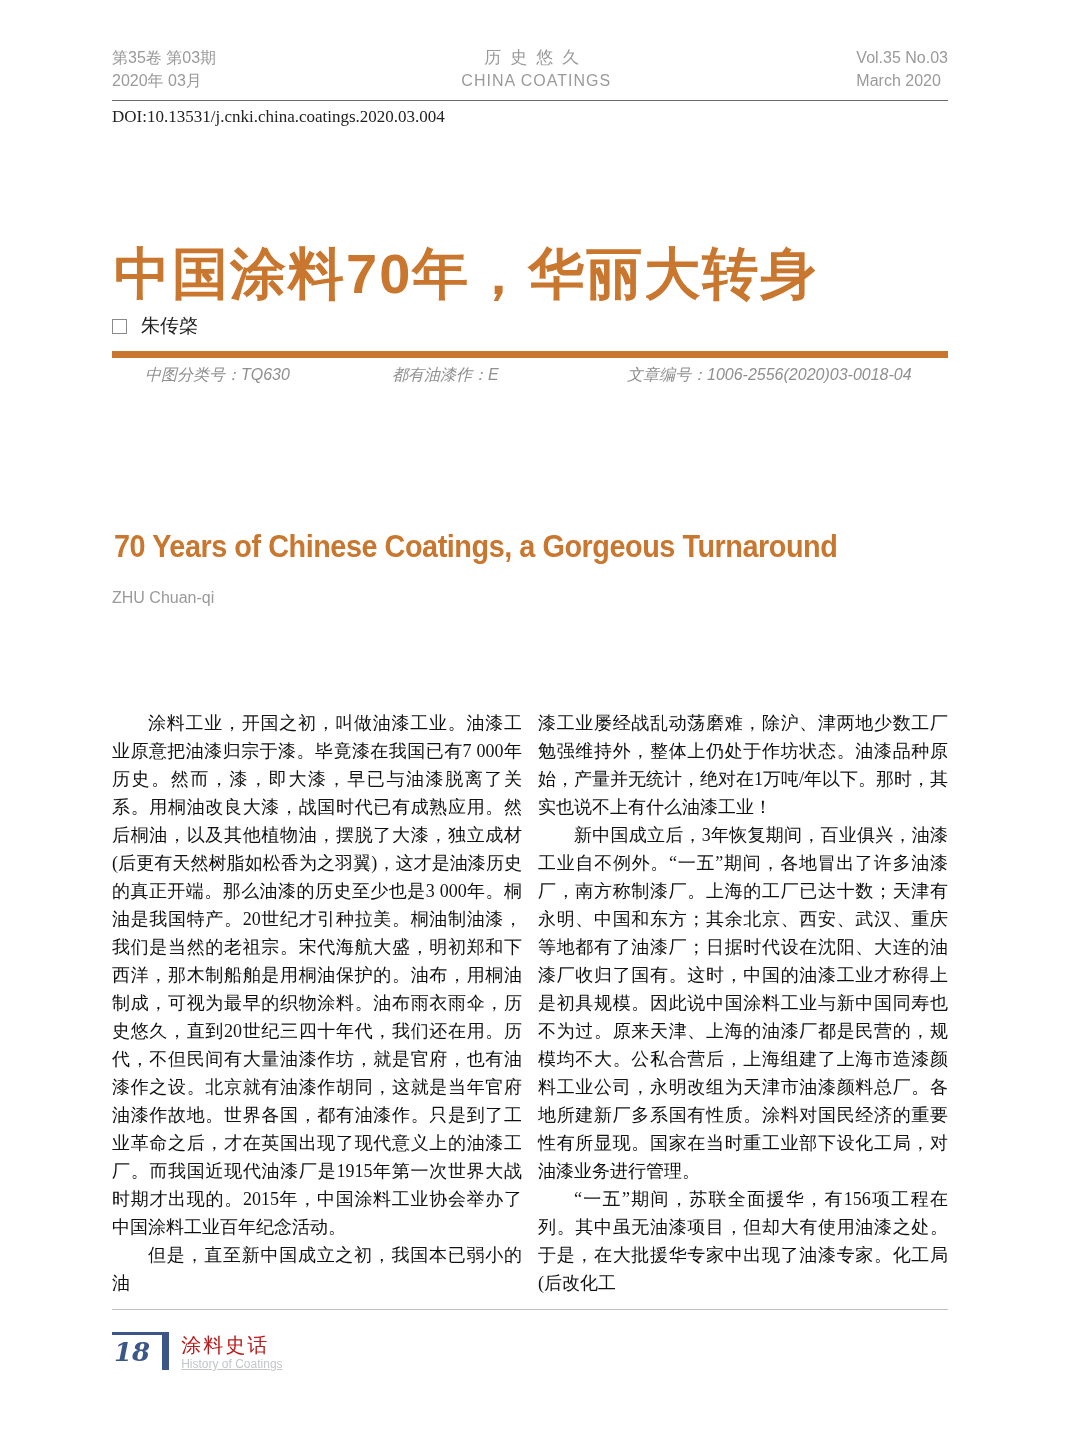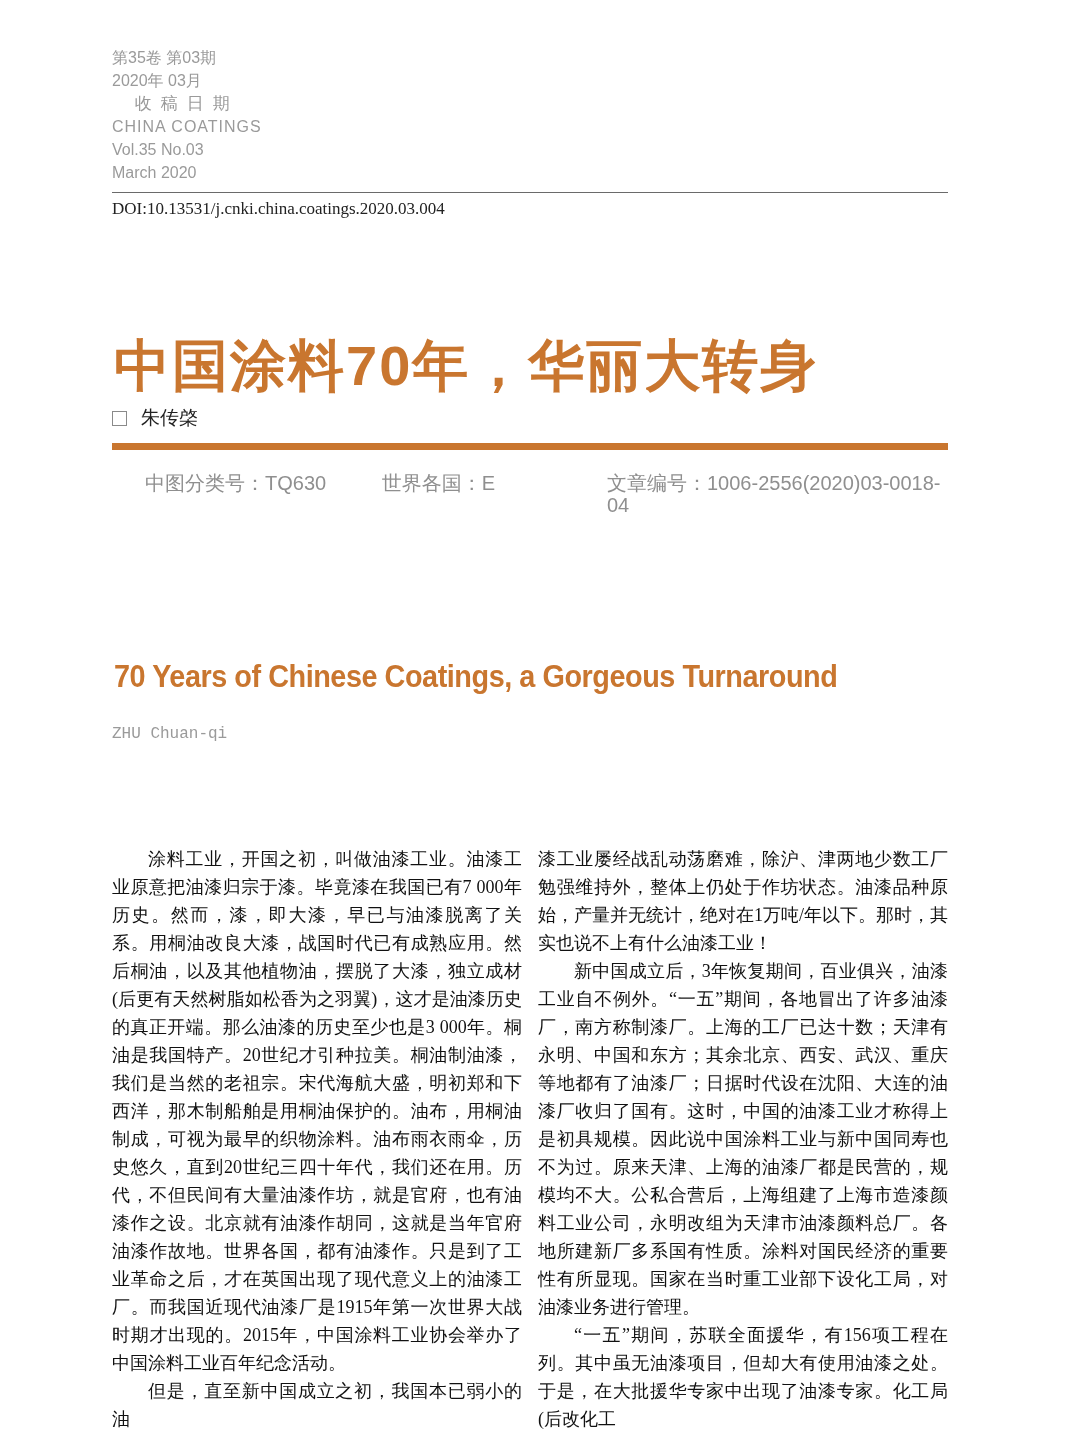--- a/index.html
+++ b/index.html
@@ -14,21 +14,20 @@
     font-family:"Liberation Serif","DejaVu Serif",serif;
     color:#1a1a1a;
   }
   
   .masthead{
     display:flex;justify-content:space-between;align-items:flex-start;
     font-family:"Liberation Sans","DejaVu Sans",sans-serif;
     color:#9a9a9a;font-size:16px;line-height:23px;
     border-bottom:1px solid #6a6a6a;
     padding-bottom:8px;
-    flex-direction:column;
   }
   .mh-left{text-align:left;}
   .mh-center{text-align:center;}
   .mh-right{}
   .journal-cn{letter-spacing:9px;font-size:17px;}
   .journal-en{letter-spacing:1px;}
   .doi{
     margin-top:6px;font-size:17px;color:#222;
     font-family:"Liberation Serif","DejaVu Serif",serif;
   }
@@ -48,39 +47,39 @@
   }
   .author-square{
     display:inline-block;width:13px;height:13px;
     border:1.5px solid #8a8a8a;margin-right:14px;background:#fff;
   }
   .accent-rule{
     margin-top:12px;height:7px;width:100%;
     background:var(--accent-orange,#c9762f);
   }
   .meta-row{
-    margin-top:22px;display:flex;
+    margin-top:6px;display:flex;
     font-family:"Liberation Sans","DejaVu Sans",sans-serif;
-    font-size:20px;color:#8f8f8f;line-height:22px;
+    font-size:16px;color:#8f8f8f;line-height:22px;font-style:italic;
   }
   .meta-row .m1{margin-left:33px;width:247px;}
   .meta-row .m2{width:235px;}
   
   .title-en{
     margin:140px 0 0 2px;
     font-family:"Liberation Sans","DejaVu Sans",sans-serif;
     font-size:31px;font-weight:700;letter-spacing:-0.5px;
     color:var(--accent-orange,#c9762f);
     white-space:nowrap;
     transform:scaleX(0.93);transform-origin:left center;
     line-height:42px;
   }
   .author-en{
-    margin-top:25px;
-    font-family:Liberation Mono, monospace;
+    margin-top:19px;
+    font-family:Liberation Sans, sans-serif;
     font-size:16px;color:#9a9a9a;line-height:22px;
   }
   
   .body-columns{
     margin-top:100px;
     display:flex;gap:16px;
   }
   .column{flex:1;min-width:0;}
   .para{
     margin:0;
@@ -126,21 +125,21 @@
 
 <div class="page" style="--accent-orange: #c9762f; --footer-blue: #3d5688;">
 
   <header>
     <div class="masthead">
       <div class="mh-left">
         <div>第35卷 第03期</div>
         <div>2020年 03月</div>
       </div>
       <div class="mh-center">
-        <div class="journal-cn">收稿日期</div>
+        <div class="journal-cn">历史悠久</div>
         <div class="journal-en">CHINA COATINGS</div>
       </div>
       <div class="mh-right">
         <div>Vol.35 No.03</div>
         <div>March 2020</div>
       </div>
     </div>
     <div class="doi">DOI:10.13531/j.cnki.china.coatings.2020.03.004</div>
   </header>
 
@@ -148,21 +147,21 @@
 
   <div class="author-row">
     <span class="author-square"></span>
     <span>朱传棨</span>
   </div>
 
   <div class="accent-rule"></div>
 
   <div class="meta-row">
     <span class="m1">中图分类号：TQ630</span>
-    <span class="m2">世界各国：E</span>
+    <span class="m2">都有油漆作：E</span>
     <span class="m3">文章编号：1006-2556(2020)03-0018-04</span>
   </div>
 
   <h2 class="title-en">70 Years of Chinese Coatings, a Gorgeous Turnaround</h2>
   <div class="author-en">ZHU Chuan-qi</div>
 
   <main class="body-columns">
     <div class="column" id="col-left">
         <p class="para indent">涂料工业，开国之初，叫做油漆工业。油漆工业原意把油漆归宗于漆。毕竟漆在我国已有7 000年历史。然而，漆，即大漆，早已与油漆脱离了关系。用桐油改良大漆，战国时代已有成熟应用。然后桐油，以及其他植物油，摆脱了大漆，独立成材(后更有天然树脂如松香为之羽翼)，这才是油漆历史的真正开端。那么油漆的历史至少也是3 000年。桐油是我国特产。20世纪才引种拉美。桐油制油漆，我们是当然的老祖宗。宋代海航大盛，明初郑和下西洋，那木制船舶是用桐油保护的。油布，用桐油制成，可视为最早的织物涂料。油布雨衣雨伞，历史悠久，直到20世纪三四十年代，我们还在用。历代，不但民间有大量油漆作坊，就是官府，也有油漆作之设。北京就有油漆作胡同，这就是当年官府油漆作故地。世界各国，都有油漆作。只是到了工业革命之后，才在英国出现了现代意义上的油漆工厂。而我国近现代油漆厂是1915年第一次世界大战时期才出现的。2015年，中国涂料工业协会举办了中国涂料工业百年纪念活动。</p>
         <p class="para indent">但是，直至新中国成立之初，我国本已弱小的油</p>

